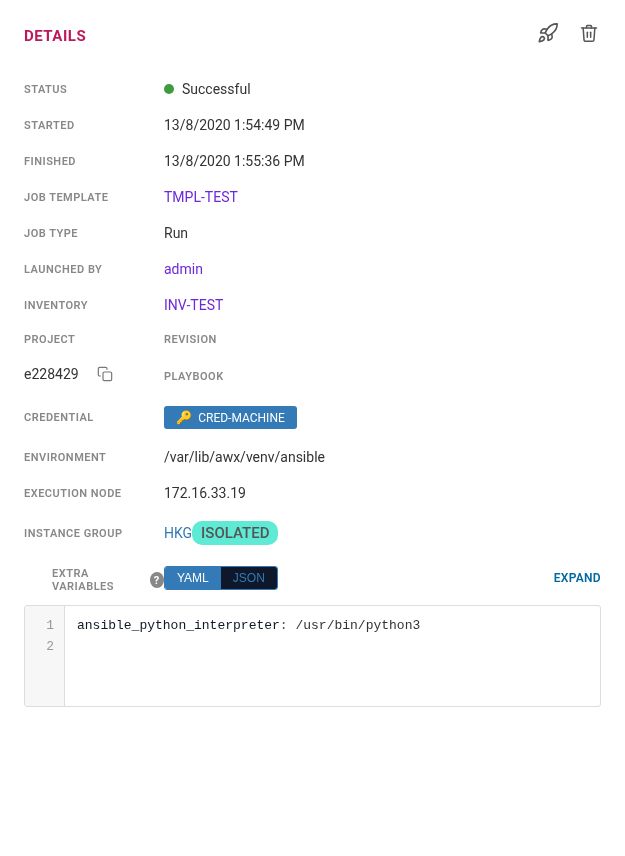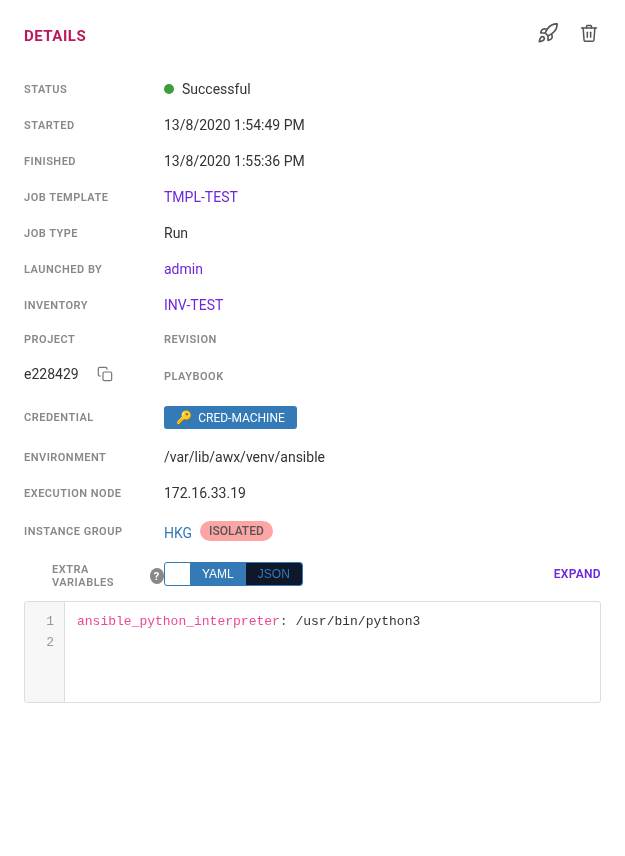--- a/index.html
+++ b/index.html
@@ -91,32 +91,31 @@
       display: inline-flex;
       align-items: center;
       gap: 6px;
       cursor: pointer;
     }
     .credential-badge .key-icon {
       font-size: 13px;
     }
     .instance-group-container {
       display: flex;
-      gap: 8px;
-      align-items: flex-end;
+      align-items: center;
     }
     .tag-blue {
       color: #337ab7;
       font-size: 14px;
       cursor: pointer;
     }
     .tag-gray {
-      background: #fca5a5;
+      background: #5eead4;
       color: #555;
-      font-size: 12px;
+      font-size: 15px;
       padding: 3px 9px;
       border-radius: 10px;
       font-weight: 500;
     }
     .extra-variables-label {
       display: flex;
       align-items: center;
       gap: 6px;
       padding-left: 28px;
     }
@@ -148,29 +147,28 @@
     .tab-btn {
       padding: 4px 12px;
       font-size: 12px;
       border: none;
       cursor: pointer;
       font-weight: 500;
     }
     .tab-btn.active {
       background: #337ab7;
       color: #fff;
-      margin-left: 25px;
     }
     .tab-btn.inactive {
       background: #0f172a;
       color: #337ab7;
     }
     .expand-link {
       font-size: 12px;
-      color: #6d28d9;
+      color: #0369a1;
       cursor: pointer;
       font-weight: 600;
       letter-spacing: 0.3px;
       text-transform: uppercase;
     }
     .extra-variables-row-label {
       display: flex;
       align-items: flex-start;
       padding: 12px 0 8px 0;
       font-size: 11px;
@@ -202,21 +200,21 @@
       text-align: right;
     }
     .code-content {
       padding: 10px 12px;
       font-family: 'Courier New', monospace;
       font-size: 13px;
       line-height: 1.6;
       flex: 1;
     }
     .code-key {
-      color: #ec4899;
+      color: #0f172a;
     }
     .code-sep {
       color: #555;
     }
     .code-val {
       color: #333;
     }
   </style>
 </head>
 <body>

